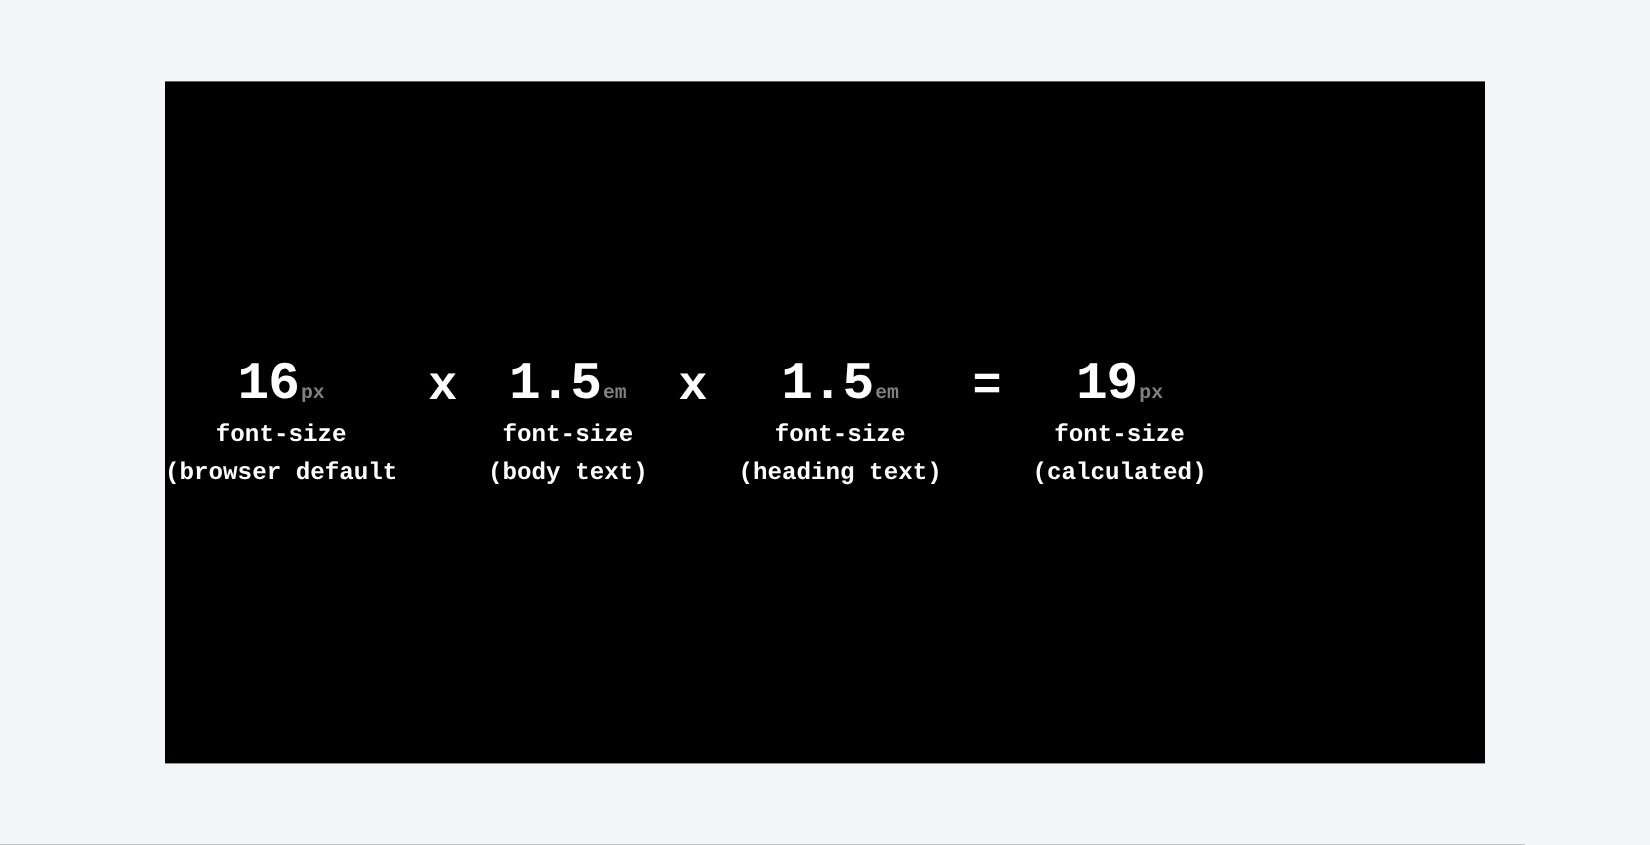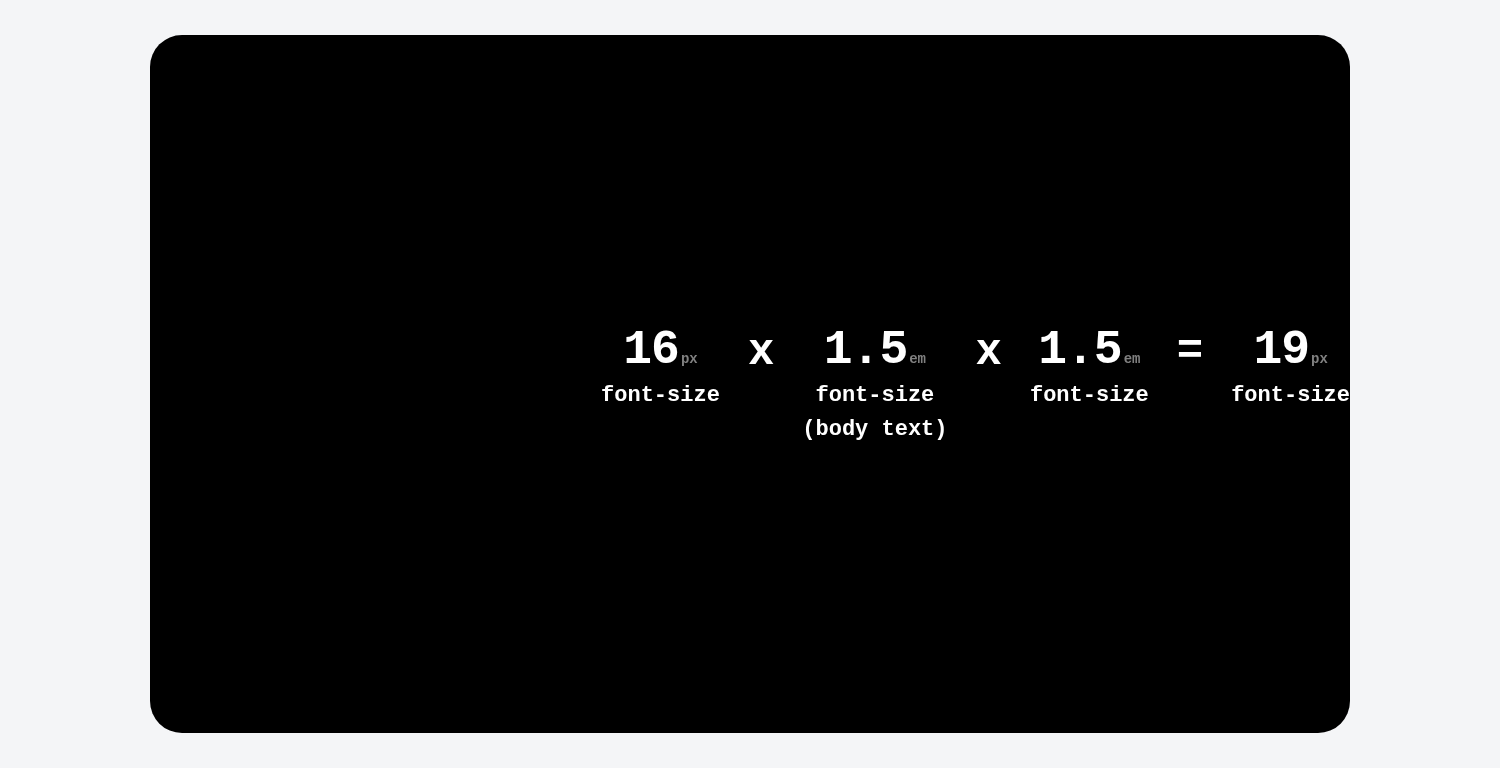--- a/index.html
+++ b/index.html
@@ -11,26 +11,25 @@
       width: 1500px;
       height: 768px;
       background: #f4f5f7;
       display: flex;
       align-items: center;
       justify-content: center;
       font-family: "Courier New", Courier, monospace;
     }
     .panel {
       width: 1200px;
-      height: 698px;
+      height: 620px;
       background: #000000;
       display: flex;
       align-items: center;
-      justify-content: flex-end;
-      border-radius: 32px;
+      justify-content: flex-start;
     }
     .equation {
       display: flex;
       align-items: flex-start;
       gap: 28px;
       color: #ffffff;
     }
     .term {
       display: flex;
       flex-direction: column;
@@ -42,21 +41,21 @@
       align-items: baseline;
       justify-content: center;
     }
     .value {
       font-size: 48px;
       font-weight: 700;
       color: #ffffff;
       letter-spacing: -1px;
     }
     .unit {
-      font-size: 14px;
+      font-size: 18px;
       font-weight: 700;
       color: #808080;
       margin-left: 2px;
     }
     .label-line {
       font-size: 22px;
       font-weight: 700;
       color: #ffffff;
       line-height: 1.35;
       white-space: nowrap;
@@ -74,20 +73,21 @@
 
 <div class="panel">
   <div class="equation">
 
     <div class="term">
       <div class="value-row">
         <span class="value">16</span>
         <span class="unit">px</span>
       </div>
       <div class="label-line">font-size</div>
+      <div class="label-line">(browser default</div>
     </div>
 
     <div class="operator">x</div>
 
     <div class="term">
       <div class="value-row">
         <span class="value">1.5</span>
         <span class="unit">em</span>
       </div>
       <div class="label-line">font-size</div>
@@ -95,26 +95,28 @@
     </div>
 
     <div class="operator">x</div>
 
     <div class="term">
       <div class="value-row">
         <span class="value">1.5</span>
         <span class="unit">em</span>
       </div>
       <div class="label-line">font-size</div>
+      <div class="label-line">(heading text)</div>
     </div>
 
     <div class="operator">=</div>
 
     <div class="term">
       <div class="value-row">
         <span class="value">19</span>
         <span class="unit">px</span>
       </div>
       <div class="label-line">font-size</div>
+      <div class="label-line">(calculated)</div>
     </div>
 
   </div>
 </div>
 
 </body></html>

